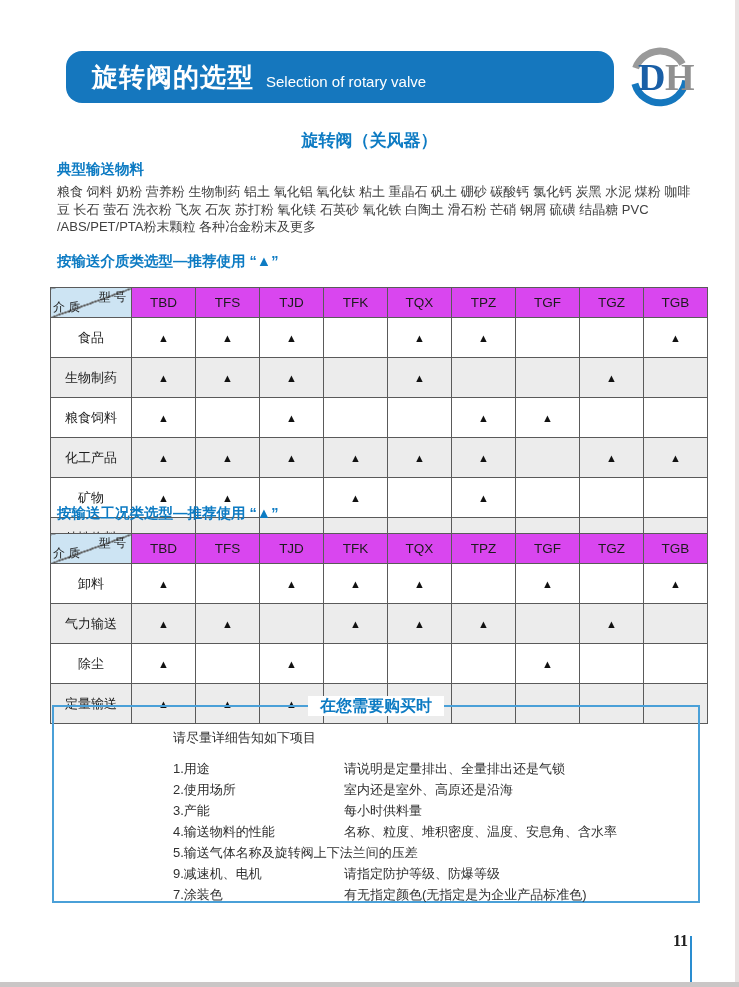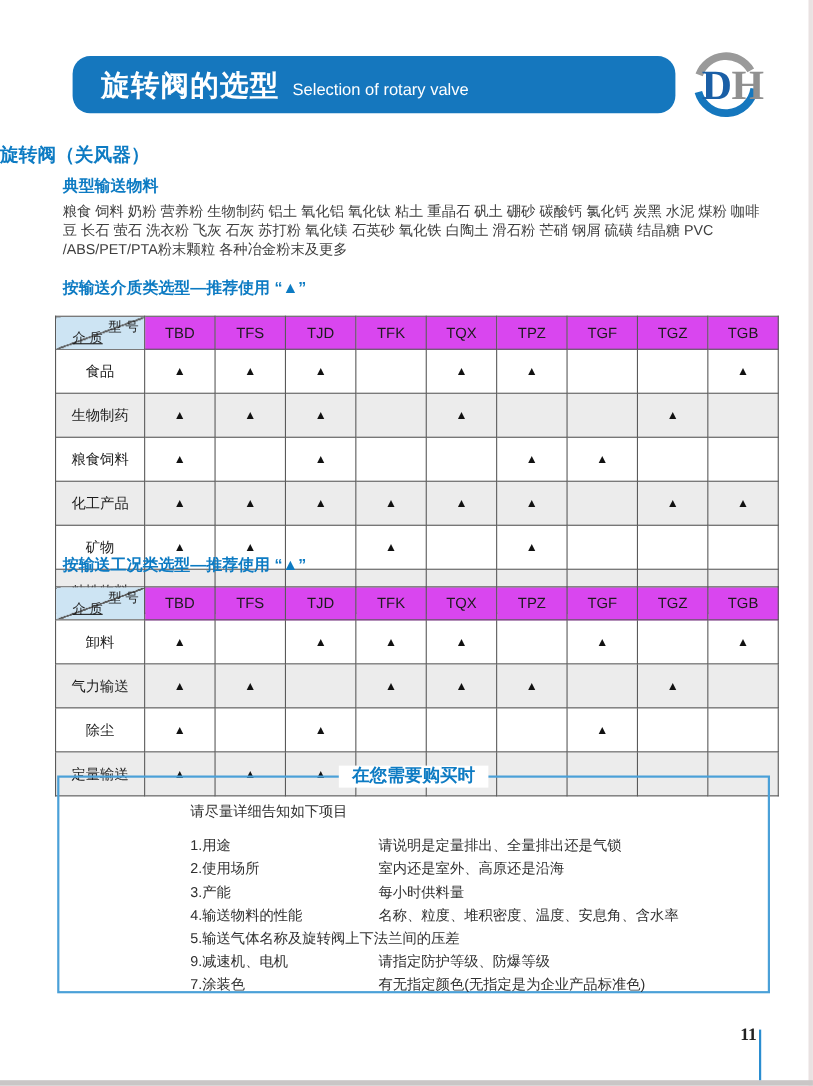--- a/index.html
+++ b/index.html
@@ -15,21 +15,21 @@
     position:absolute;left:66px;top:51px;width:548px;height:52px;
     background:#1577be;border-radius:16px;display:flex;align-items:center;
     padding-left:26px;box-sizing:border-box;text-align:right;
   }
   .banner-zh{font-size:26px;font-weight:bold;color:#ffffff;letter-spacing:1px;}
   .banner-en{font-size:15px;color:#ffffff;margin-left:12px;margin-top:8px;}
 
   .logo{position:absolute;left:624px;top:44px;width:78px;height:66px;}
 
   .subtitle{
-    position:absolute;top:129px;left:0;width:739px;
+    position:absolute;top:129px;left:0;width:739px;text-align:center;
     color:#0d7bc3;font-weight:bold;font-size:17px;
   }
 
   .materials{position:absolute;top:160px;left:57px;width:646px;}
   .sec-heading{color:#0d7bc3;font-weight:bold;font-size:14.5px;}
   .materials-body{
     margin:4px 0 0 0;font-size:13px;line-height:17.5px;color:#404040;
   }
 
   .h-table1{position:absolute;top:252px;left:57px;}
@@ -44,21 +44,21 @@
   .sel-table thead tr{height:30px;}
   .sel-table tbody tr{height:40px;}
   .sel-table th{background:#d946ef;font-weight:normal;font-size:13.5px;}
   .sel-table th.corner{width:80px;position:relative;
     background-color:#cde4f3;
     background-image:linear-gradient(to bottom right,
       transparent calc(50% - 0.8px), #5a5a5a calc(50% - 0.8px),
       #5a5a5a calc(50% + 0.8px), transparent calc(50% + 0.8px));
   }
   .sel-table .ct{position:absolute;top:1px;right:5px;font-size:12px;}
-  .sel-table .cb{position:absolute;bottom:1px;left:15px;font-size:12px;text-decoration:underline;}
+  .sel-table .cb{position:absolute;bottom:1px;left:2px;font-size:12px;}
   .sel-table td.rlabel{width:80px;font-size:13px;}
   .sel-table td.mark{font-size:11px;color:#111111;}
   .sel-table tbody tr:nth-child(even){background:#ececec;}
 
   
   .purchase-box{
     position:absolute;top:705px;left:52px;width:644px;height:194px;
     border:2px solid #4aa0d8;box-sizing:content-box;
   }
   .purchase-title{

